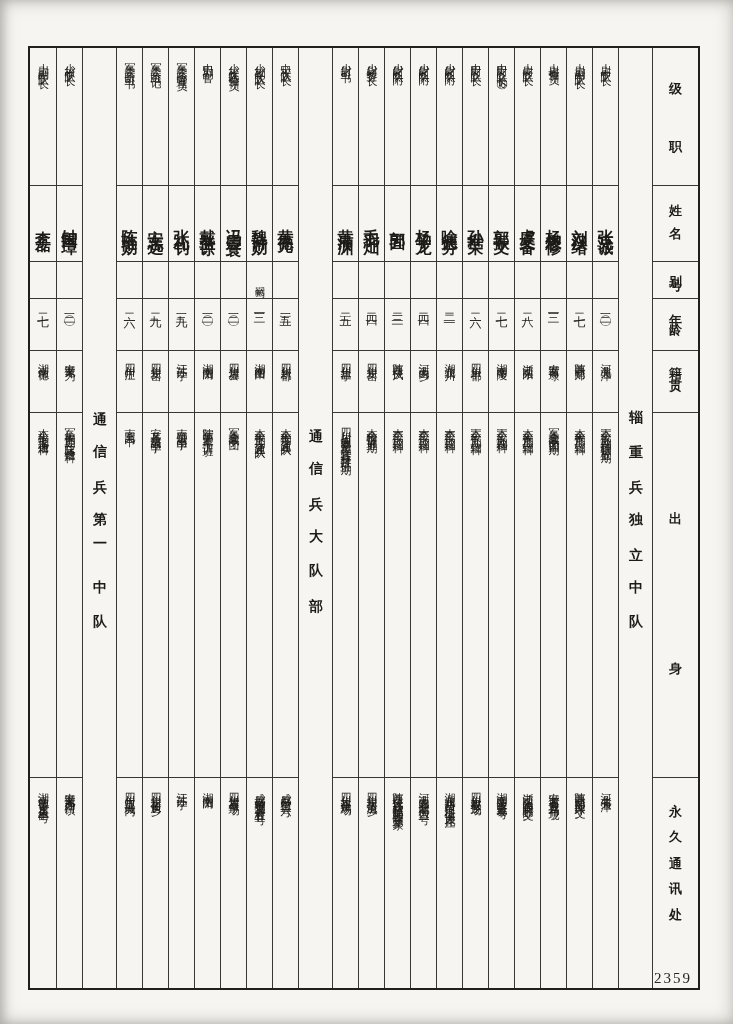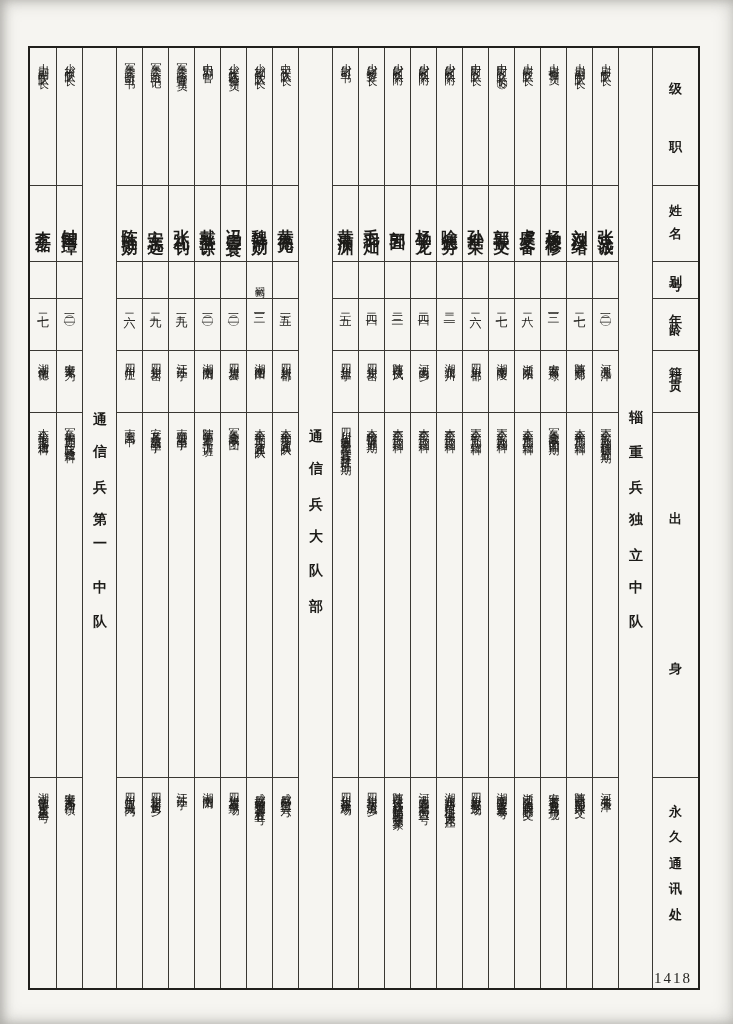--- a/index.html
+++ b/index.html
@@ -570,14 +570,14 @@
           <span class="vtext">湖南常德</span>
         </div>
         <div class="cell c-origin r5">
           <span class="vtext">本校十七期通信科</span>
         </div>
         <div class="cell c-address r6">
           <span class="vtext">湖南常德黄土店久丰昌号</span>
         </div>
       </div>
     </div>
-  <div class="page-number">1418</div>
+  <div class="page-number">2359</div>
 </div>
 
 </body></html>

